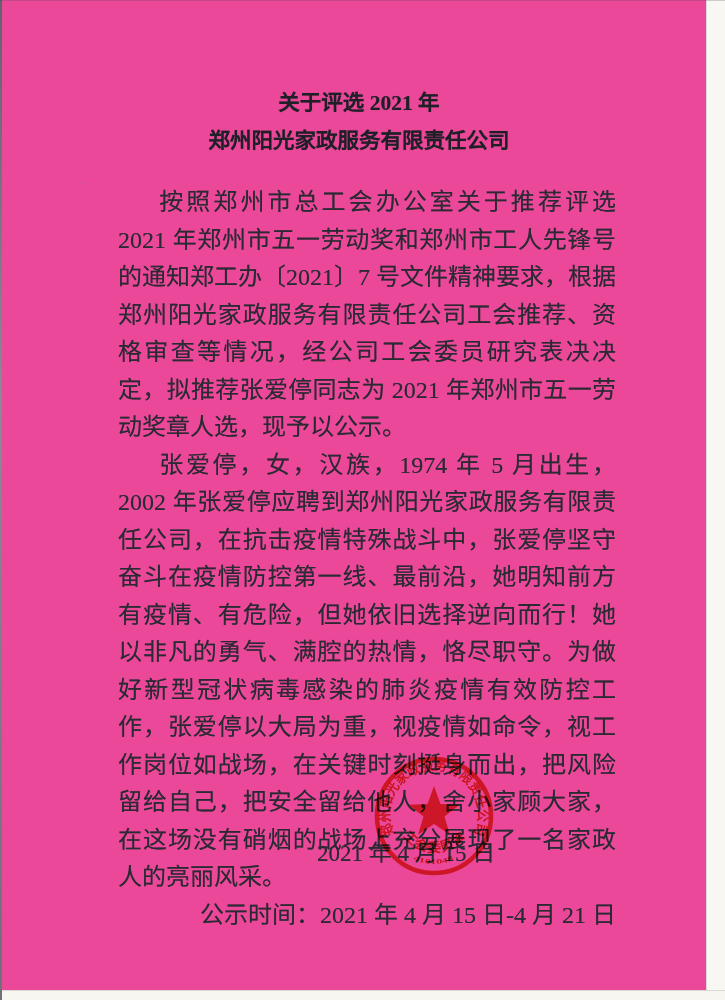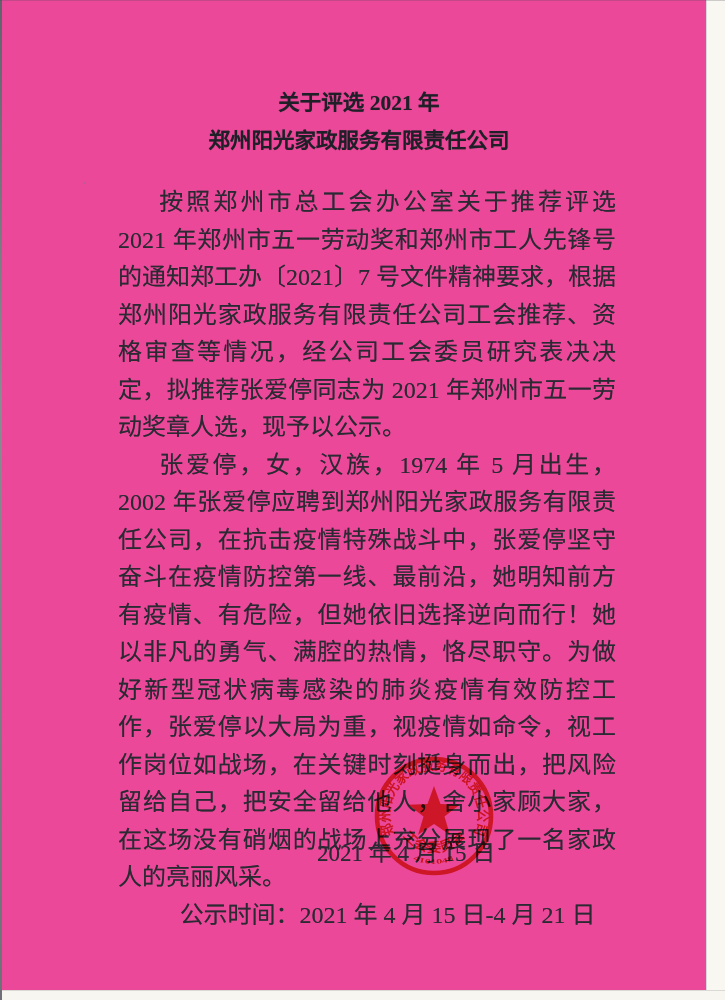--- a/index.html
+++ b/index.html
@@ -46,21 +46,21 @@
   .body-flow {
     position: absolute; left: 118px; top: 176px; width: 498px;
     font-size: 24px; line-height: 37.5px;
     text-shadow: 0 0 .6px rgba(42,42,58,.5);
     margin-top: 8px;
   }
   .para {
     margin: 0; text-indent: 1.72em; text-align: justify;
     text-justify: inter-ideograph;
   }
-  .notice-line { margin: 0; text-indent: 1.72em; text-align: center; font-family: Liberation Serif, serif; }
+  .notice-line { margin: 0; text-indent: 1.72em; text-align: right; font-family: Liberation Serif, serif; }
   .signature {
     position: absolute; left: 0; top: 796px; width: 609px;
     text-align: right; font-size: 17.5px; letter-spacing: .5px;
     text-shadow: 0 0 .6px rgba(42,42,58,.5);
   }
   .doc-date {
     position: absolute; left: 317px; top: 834px; width: 260px;
     text-align: left; font-size: 23px;
     text-shadow: 0 0 .6px rgba(42,42,58,.5);
   }

